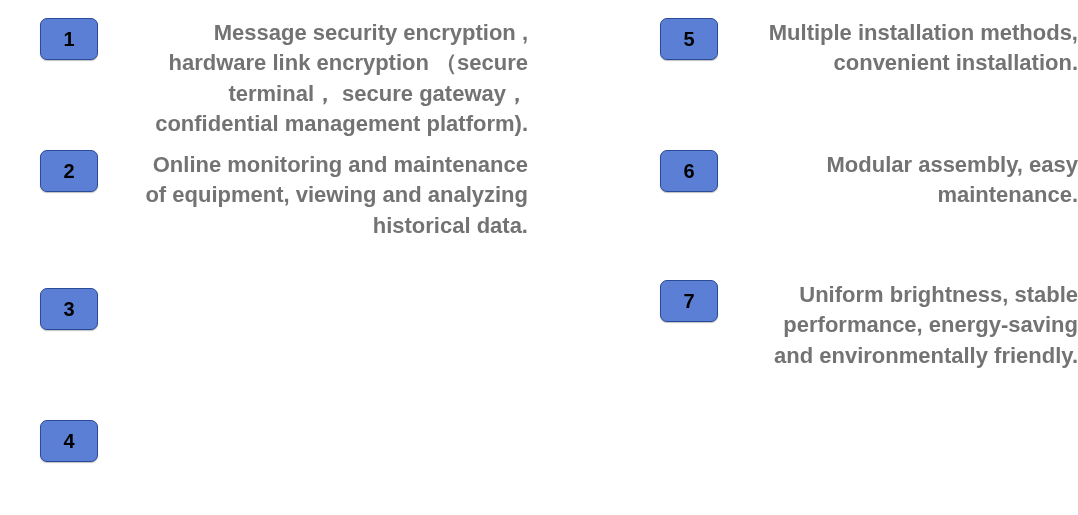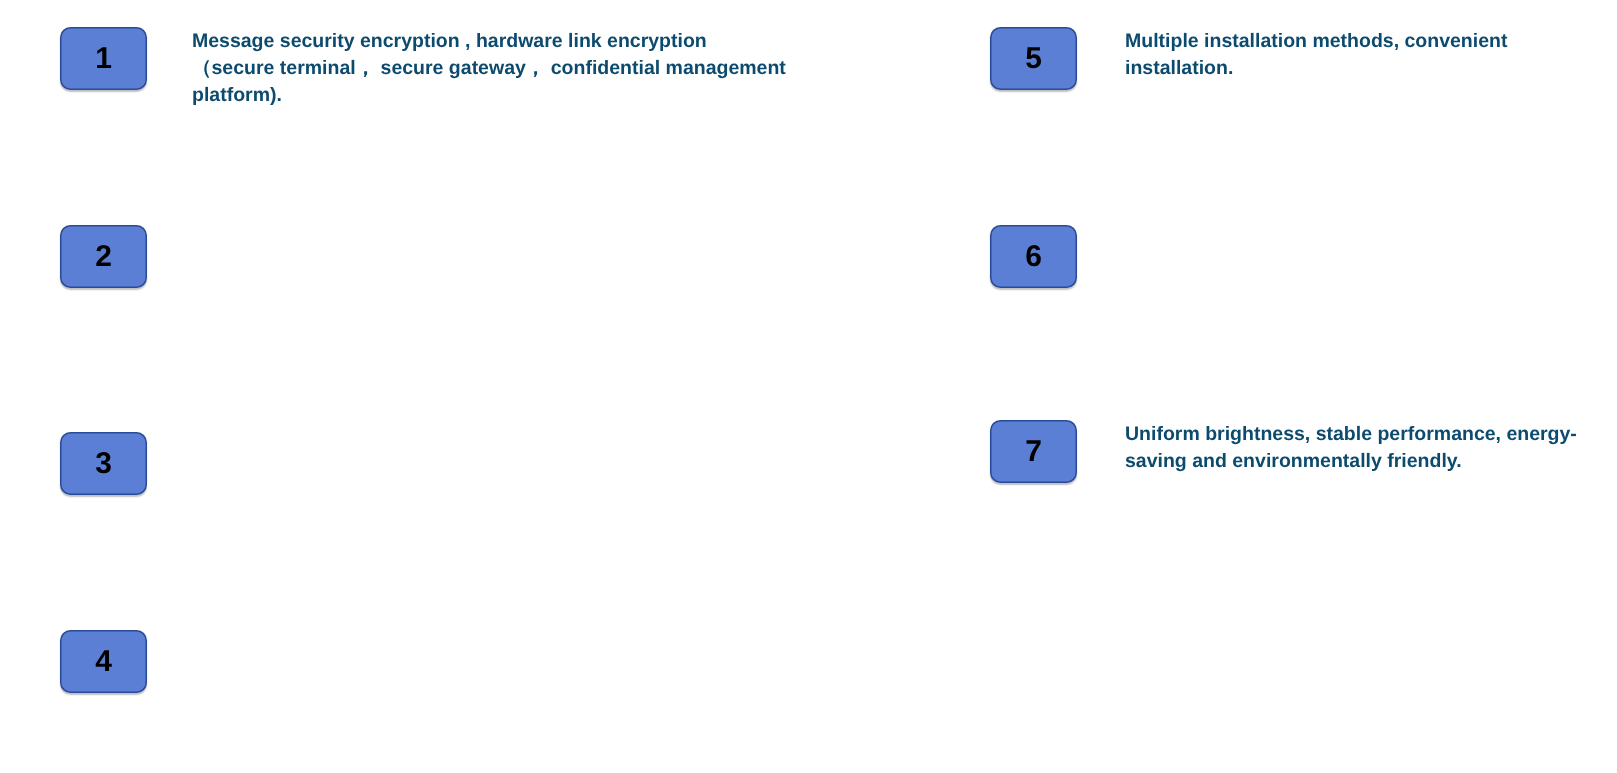--- a/index.html
+++ b/index.html
@@ -47,26 +47,27 @@
     color: #000000;
     font-size: 20px;
     font-weight: bold;
     display: flex;
     align-items: center;
     justify-content: center;
     line-height: 1;
   }
   .text {
     margin-left: 30px;
-    color: #0c4a6e;
-    font-size: 13px;
+    color: #737373;
+    font-size: 22px;
     font-weight: bold;
     line-height: 1.38;
     max-width: 400px;
     white-space: pre-line;
+    text-align: right;
   }
   .col-right .text {
     max-width: 330px;
     margin-left: 32px;
   }
 
   
   .item-1 { top: 18px; left: 40px; }
   .item-2 { top: 150px; left: 40px; }
   .item-3 { top: 288px; left: 40px; }
@@ -84,20 +85,21 @@
 
   <div class="column col-left">
 
     <div class="item item-1">
       <div class="badge">1</div>
       <div class="text">Message security encryption , hardware link encryption （secure terminal， secure gateway，  confidential management platform).</div>
     </div>
 
     <div class="item item-2">
       <div class="badge">2</div>
+      <div class="text">Online monitoring and maintenance of equipment, viewing and analyzing historical data.</div>
     </div>
 
     <div class="item item-3">
       <div class="badge">3</div>
     </div>
 
     <div class="item item-4">
       <div class="badge">4</div>
     </div>
 
@@ -105,20 +107,21 @@
 
   <div class="column col-right">
 
     <div class="item item-5">
       <div class="badge">5</div>
       <div class="text">Multiple installation methods, convenient installation.</div>
     </div>
 
     <div class="item item-6">
       <div class="badge">6</div>
+      <div class="text">Modular assembly, easy maintenance.</div>
     </div>
 
     <div class="item item-7">
       <div class="badge">7</div>
       <div class="text">Uniform brightness,  stable performance, energy-saving and environmentally friendly.</div>
     </div>
 
   </div>
 
 </div>

